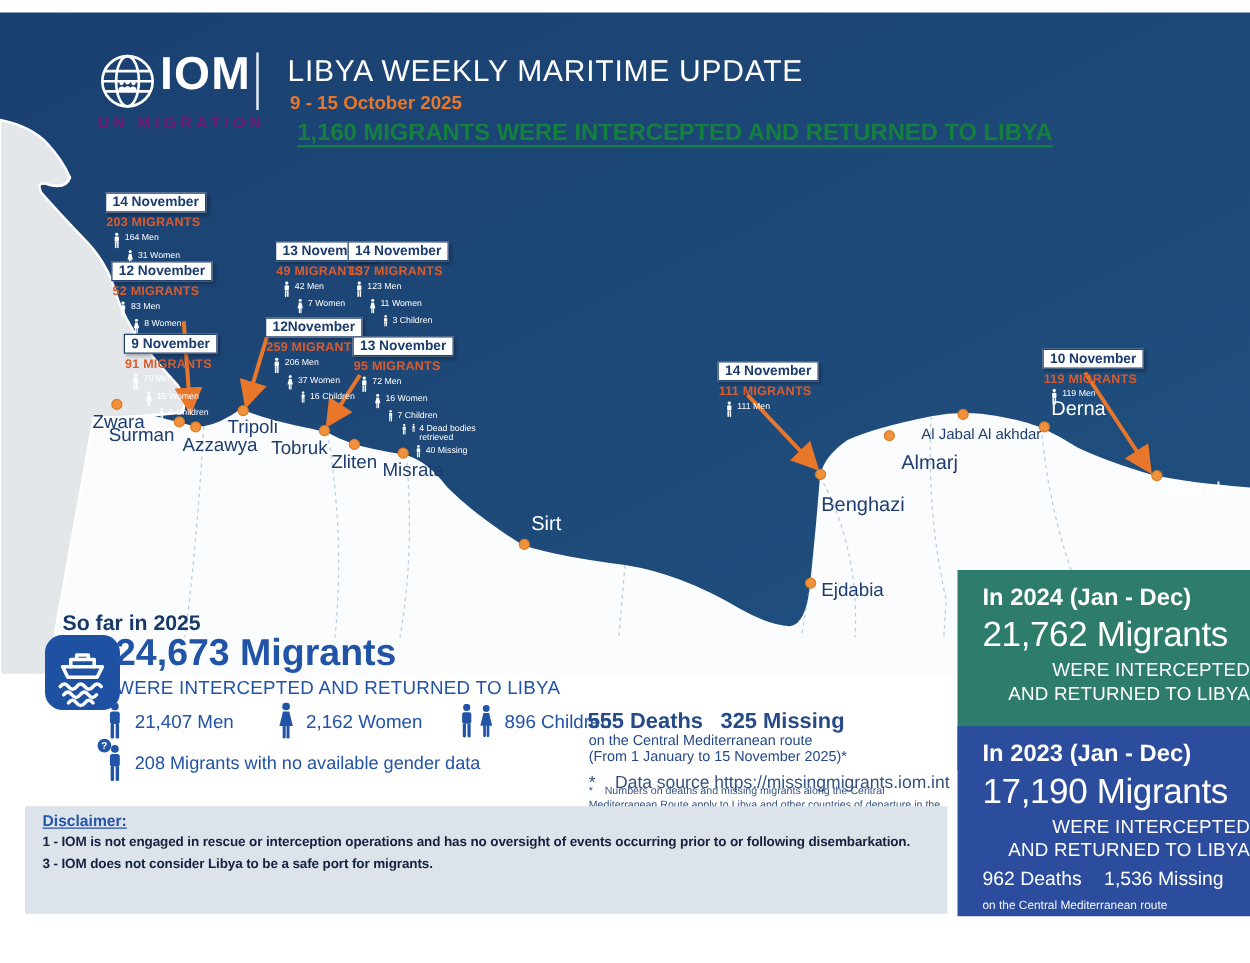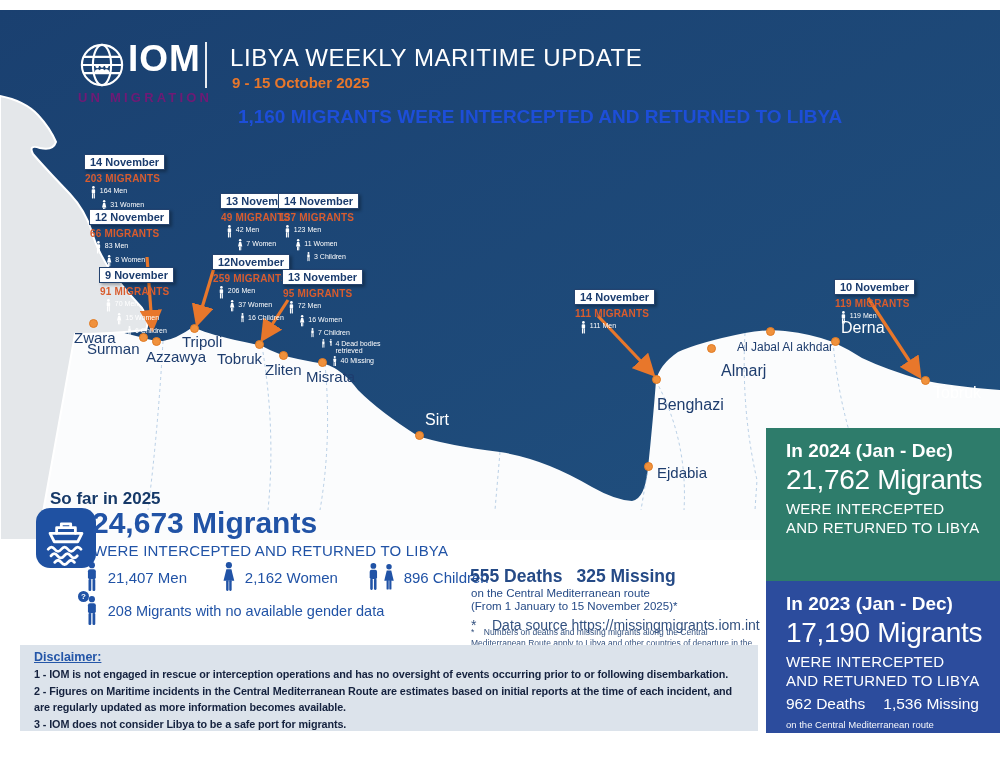--- a/index.html
+++ b/index.html
@@ -10,22 +10,22 @@
   #basemap,#arrowsvg{position:absolute;left:0;top:0;}
   #arrowsvg{z-index:2;pointer-events:none;}
   #maplayer{position:absolute;left:0;top:0;width:1000px;height:540px;z-index:3;}
   
   .globe{position:absolute;left:79px;top:42px;width:46px;height:46px;z-index:4;}
   .brand{position:absolute;left:128px;top:38px;color:#fff;font-size:37px;font-weight:600;letter-spacing:1px;z-index:4;}
   .brand-sub{position:absolute;left:78px;top:90px;color:#701a75;font-size:13px;font-weight:600;letter-spacing:3.2px;z-index:4;}
   .hdr-divider{position:absolute;left:205px;top:42px;width:2px;height:46px;background:rgba(255,255,255,.9);z-index:4;}
   .hdr-title{position:absolute;left:230px;top:44px;color:#fff;font-size:24px;font-weight:400;letter-spacing:.6px;z-index:4;}
   .hdr-date{position:absolute;left:232px;top:74px;color:var(--orange);font-size:15px;font-weight:700;z-index:4;}
-  .headline{position:absolute;left:180px;top:106px;width:720px;text-align:center;color:#1d4ed8;
-            font-size:19px;font-weight:700;z-index:4;text-underline-offset:4px;text-decoration-thickness:2px;}
+  .headline{position:absolute;left:180px;top:96px;width:720px;text-align:center;color:#15803d;
+            font-size:19px;font-weight:700;z-index:4;text-decoration:underline;text-underline-offset:4px;text-decoration-thickness:2px;}
   
   .callout{position:absolute;z-index:4;color:#fff;}
   .c-date{display:inline-block;background:#fff;color:#1B3C6E;font-size:11px;font-weight:600;
           padding:1px 5px;border:1.6px solid #24436F;box-shadow:2px 2px 3px rgba(0,0,0,.3);white-space:nowrap;}
   .c-mig{font-size:10px;font-weight:700;color:var(--migrants_orange);margin:3px 0 2px 1px;letter-spacing:.2px;white-space:nowrap;}
   .c-row{display:flex;align-items:flex-start;gap:3px;margin-top:1px;}
   .c-row svg{flex:0 0 auto;}
   .c-lab{font-size:7px;line-height:1.1;color:#fff;max-width:56px;padding-top:1px;}
   
   .dot{position:absolute;width:9px;height:9px;border-radius:50%;background:#F0913C;border:1.5px solid #E07B24;z-index:3;box-sizing:border-box;}
@@ -45,25 +45,25 @@
       color:#fff;font-size:8px;font-weight:700;display:flex;align-items:center;justify-content:center;}
   
   .deaths-main{position:absolute;left:470px;top:566px;font-size:17.5px;font-weight:600;color:#254A86;}
   .deaths-main span{margin-right:14px;}
   .deaths-route{position:absolute;left:471px;top:587px;font-size:11.5px;color:#254A86;font-weight:500;}
   .deaths-period{position:absolute;left:471px;top:600px;font-size:11.5px;color:#254A86;font-weight:500;}
   .deaths-note1{position:absolute;left:471px;top:617px;font-size:14px;color:#33517F;white-space:pre-wrap;}
   .deaths-note2{position:absolute;left:471px;top:627px;width:290px;font-size:8.5px;line-height:1.25;color:#33517F;white-space:pre-wrap;}
   
   .panel{position:absolute;left:766px;width:234px;color:#fff;box-sizing:border-box;padding:12px 0 0 20px;}
-  .panel-2024{top:428px;height:160px;background:var(--panel_green);}
+  .panel-2024{top:456px;height:160px;background:var(--panel_green);}
   .panel-2023{top:581px;height:152px;background:var(--panel_blue);}
   .p-head{font-size:19px;font-weight:700;margin-bottom:2px;}
   .p-big{font-size:28px;font-weight:500;letter-spacing:-.3px;margin-bottom:4px;}
-  .p-line{font-size:15px;font-weight:500;letter-spacing:.2px;line-height:1.25;}
+  .p-line{font-size:15px;font-weight:500;letter-spacing:.2px;line-height:1.25;text-align:right;}
   .p-stats{margin-top:10px;font-size:15.5px;font-weight:500;}
   .p-stats span{margin-right:18px;}
   .p-foot{margin-top:6px;font-size:9.5px;font-weight:400;color:rgba(255,255,255,.95);}
   
   .disclaimer{position:absolute;left:20px;top:645px;width:738px;height:86px;background:var(--disclaimer_bg);
               box-sizing:border-box;padding:5px 14px;overflow:hidden;}
   .d-title{font-size:12.5px;font-weight:700;color:#2456A8;text-decoration:underline;margin-bottom:2px;}
   .d-item{font-size:10.8px;font-weight:700;color:var(--disclaimer_text);line-height:1.55;letter-spacing:-.1px;}
 </style>
 </head>
@@ -134,21 +134,21 @@
         </div><div class="c-row" style="margin-left:28px">
           <svg viewBox="0 0 20 38" style="height:9.5px;width:5px">
             <circle cx="10" cy="4" r="3.9" fill="#fff"></circle>
             <rect x="5" y="9.2" width="10" height="12.6" rx="2.6" fill="#fff"></rect>
             <rect x="5.7" y="21.4" width="3.5" height="15.2" rx="1.5" fill="#fff"></rect>
             <rect x="10.8" y="21.4" width="3.5" height="15.2" rx="1.5" fill="#fff"></rect>
           </svg>
           <span class="c-lab">8 Children</span>
         </div></div>
       <div class="callout" style="left: 89px; top: 207px;"><div class="c-date">12 November</div>
-    <div class="c-mig">66 MIGRANTS</div><div class="c-row" style="margin-left:6px">
+    <div class="c-mig">52 MIGRANTS</div><div class="c-row" style="margin-left:6px">
           <svg viewBox="0 0 20 38" style="height:13px;width:6.842105263157895px">
             <circle cx="10" cy="4" r="3.9" fill="#fff"></circle>
             <rect x="5" y="9.2" width="10" height="12.6" rx="2.6" fill="#fff"></rect>
             <rect x="5.7" y="21.4" width="3.5" height="15.2" rx="1.5" fill="#fff"></rect>
             <rect x="10.8" y="21.4" width="3.5" height="15.2" rx="1.5" fill="#fff"></rect>
           </svg>
           <span class="c-lab">83 Men</span>
         </div><div class="c-row" style="margin-left:17px">
           <svg viewBox="0 0 20 38" style="height:12px;width:6.315789473684211px">
             <circle cx="10" cy="4" r="3.9" fill="#fff"></circle>
@@ -467,17 +467,16 @@
     <div class="p-line">AND RETURNED TO LIBYA</div>
     <div class="p-stats" style="margin-top:4px">
       <span>962 Deaths</span><span>1,536 Missing</span>
     </div>
     <div class="p-foot">on the Central Mediterranean route</div>
   </div>
 
   <div class="disclaimer">
     <div class="d-title">Disclaimer:</div>
     <div class="d-item">1 - IOM is not engaged in rescue or interception operations and has no oversight of events occurring prior to or following disembarkation.</div>
-    <div class="d-item">2 - Figures on Maritime incidents in the Central Mediterranean Route are estimates based on initial reports at the time of each incident, and are regularly updated as more information becomes available.</div>
     <div class="d-item">3 - IOM does not consider Libya to be a safe port for migrants.</div>
   </div>
 
 </div>
 
 </body></html>

